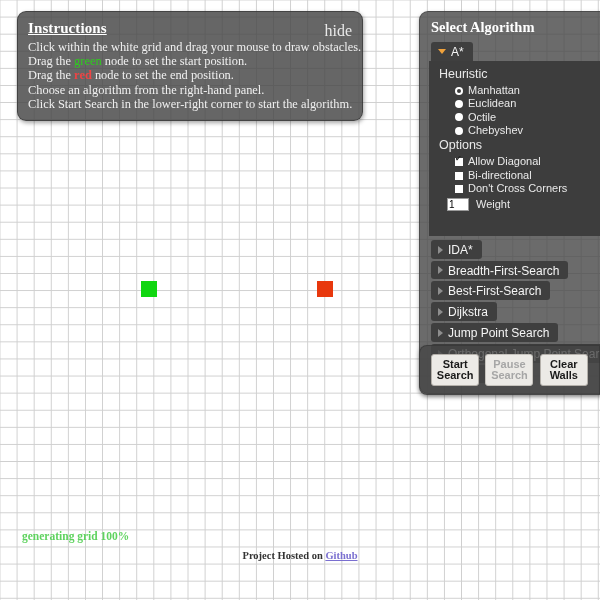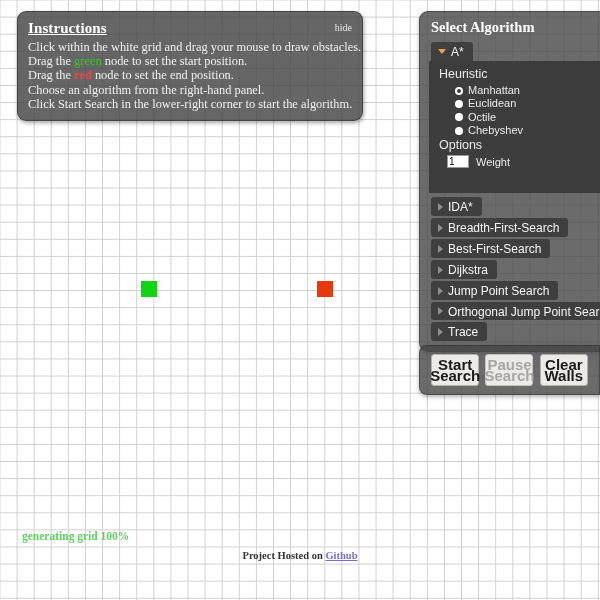--- a/index.html
+++ b/index.html
@@ -55,21 +55,21 @@
     margin: 0 0 3px 0;
     font-size: 15px;
     font-weight: bold;
     letter-spacing: 0.1px;
     color: #ffffff;
     display: inline-block;
     text-decoration: underline;
   }
   #hide-link {
     float: right;
-    font-size: 10px;
+    font-size: 16px;
     color: #e8e8e8;
     text-decoration: none;
     margin-top: 3px;
     cursor: pointer;
     font-family: "Liberation Serif", serif;
   }
   #instructions ul {
     list-style: none;
     margin: 0; padding: 0;
     clear: both;
@@ -227,21 +227,21 @@
     justify-content: space-around;
     padding: 0 8px;
   }
   .btn {
     width: 48px;
     height: 32px;
     background: #eceae6;
     border: 1px solid #b4b0aa;
     border-radius: 3px;
     color: #1a1a1a;
-    font-size: 15px;
+    font-size: 11px;
     font-weight: bold;
     font-family: "Liberation Sans", sans-serif;
     line-height: 11.5px;
     display: flex;
     flex-direction: column;
     align-items: center;
     justify-content: center;
     cursor: pointer;
     text-align: center;
   }
@@ -319,20 +319,34 @@
             <span class="radio"></span>
             <span>Octile</span>
           </div>
           <div class="opt-row">
             <span class="radio"></span>
             <span>Chebyshev</span>
           </div>
         </div>
 
       <div class="section-title">Options</div>
+      <div id="checkbox-list">
+          <div class="opt-row">
+            <span class="checkbox checked"></span>
+            <span>Allow Diagonal</span>
+          </div>
+          <div class="opt-row">
+            <span class="checkbox"></span>
+            <span>Bi-directional</span>
+          </div>
+          <div class="opt-row">
+            <span class="checkbox"></span>
+            <span>Don't Cross Corners</span>
+          </div>
+        </div>
 
       <div class="weight-row">
         <input class="weight-input" type="text" id="weight-input" value="1" style="">
         <span>Weight</span>
       </div>
     </div>
 
     <div id="collapsed-list">
         <div class="accordion-header collapsed"><span class="tri tri-right"></span><span class="acc-label">IDA*</span></div>
         <div class="accordion-header collapsed"><span class="tri tri-right"></span><span class="acc-label">Breadth-First-Search</span></div>

